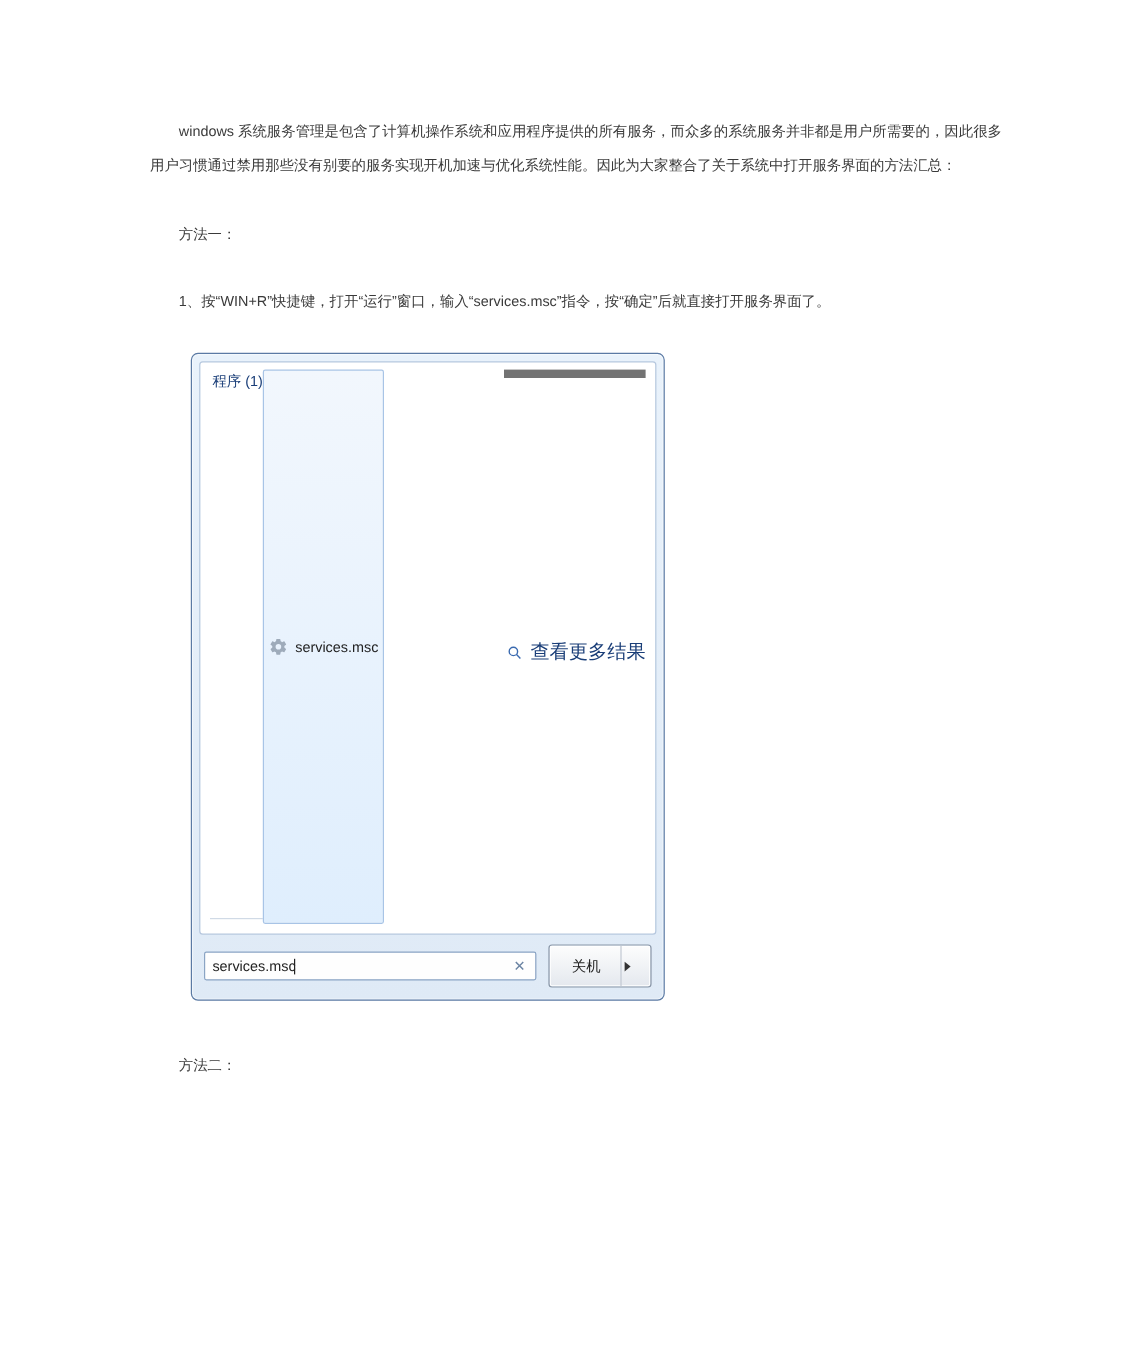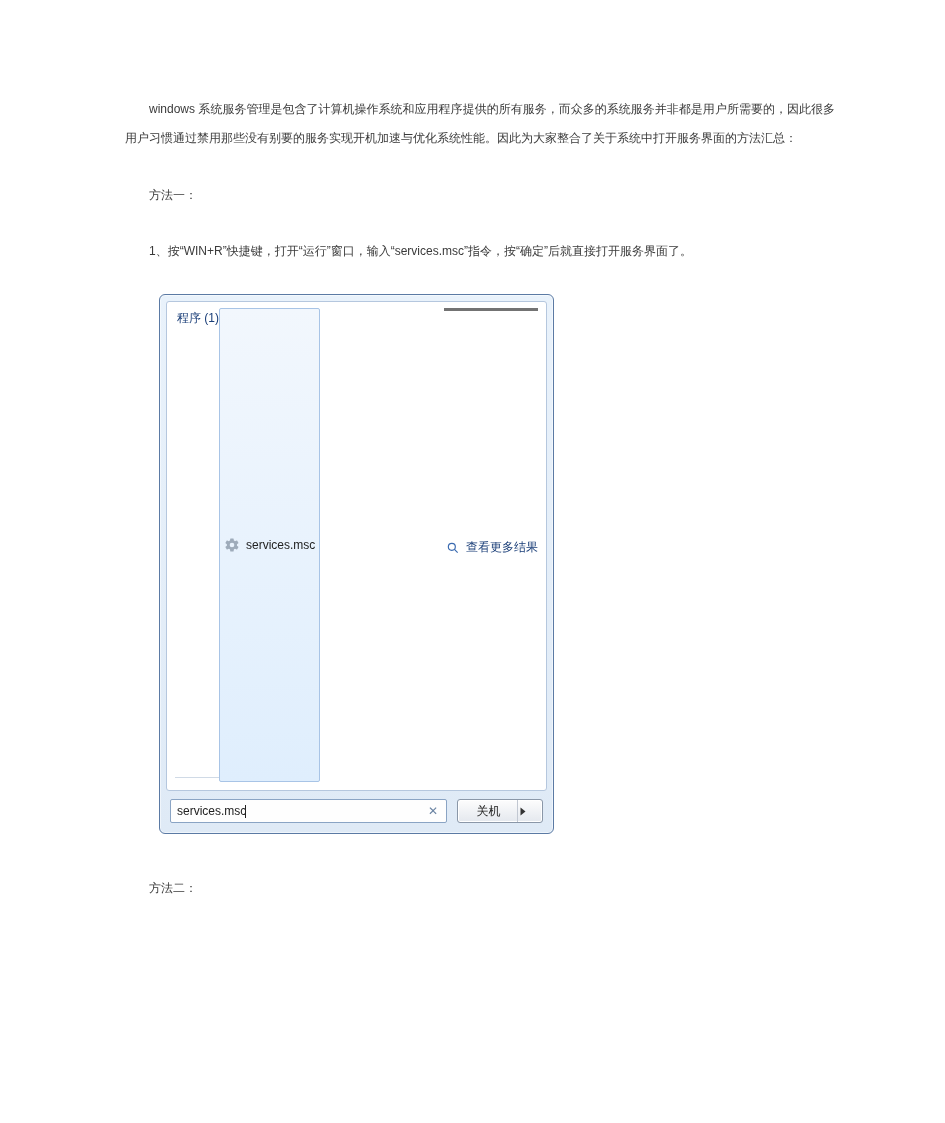--- a/index.html
+++ b/index.html
@@ -58,24 +58,24 @@
       background: linear-gradient(#f2f7fd, #dfeefd);
       color: #222;
       font-size: 12px;
     }
     .gear-icon { width: 16px; height: 16px; opacity: .6; }
     .blank { flex: 1; }
     .more-results {
       display: flex;
       align-items: center;
       gap: 6px;
-      font-size: 12px;
+      font-size: 16px;
       color: #1a3e78;
       padding: 4px 0 2px 2px;
-      border-top: 3px solid #737373;
+      border-top: 7px solid #737373;
     }
     .search-icon { width: 14px; height: 14px; }
     .bottom-row {
       display: flex;
       align-items: center;
       gap: 10px;
       padding: 8px 4px 4px 4px;
     }
     .search-box {
       flex: 1;
@@ -86,21 +86,21 @@
       display: flex;
       align-items: center;
       padding: 0 6px;
       font-size: 12px;
       color: #222;
     }
     .search-text { flex: 1; font-family: Arial, sans-serif; }
     .caret { display: inline-block; width: 1px; height: 13px; background: #222; margin-left: -1px; vertical-align: middle; }
     .clear-x { color: #6b84a3; cursor: pointer; font-size: 12px; padding: 0 2px; }
     .shutdown-btn {
-      height: 24px;
+      height: 36px;
       min-width: 86px;
       border: 1px solid #8a97a8;
       border-radius: 3px;
       background: linear-gradient(#fdfdfd, #e4e8ee);
       display: flex;
       align-items: center;
       justify-content: center;
       gap: 16px;
       padding: 0 6px 0 10px;
       font-size: 12px;

